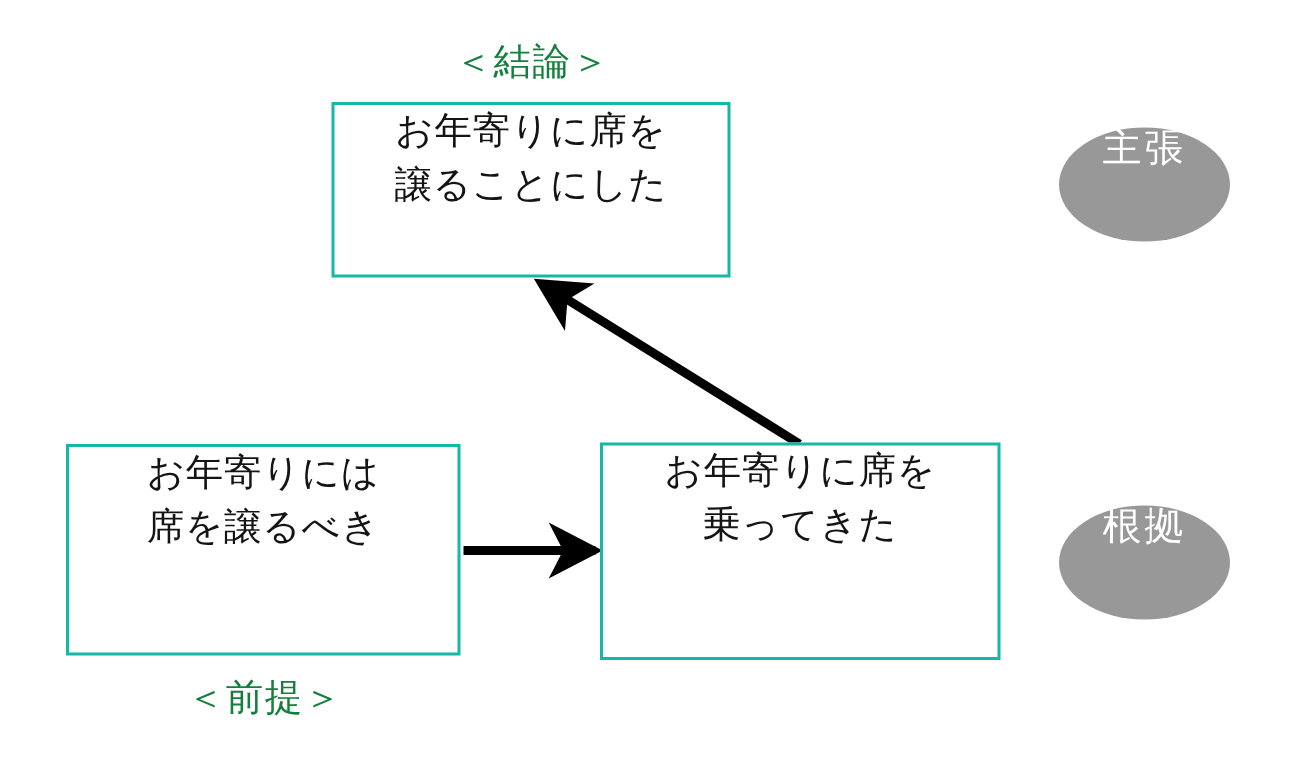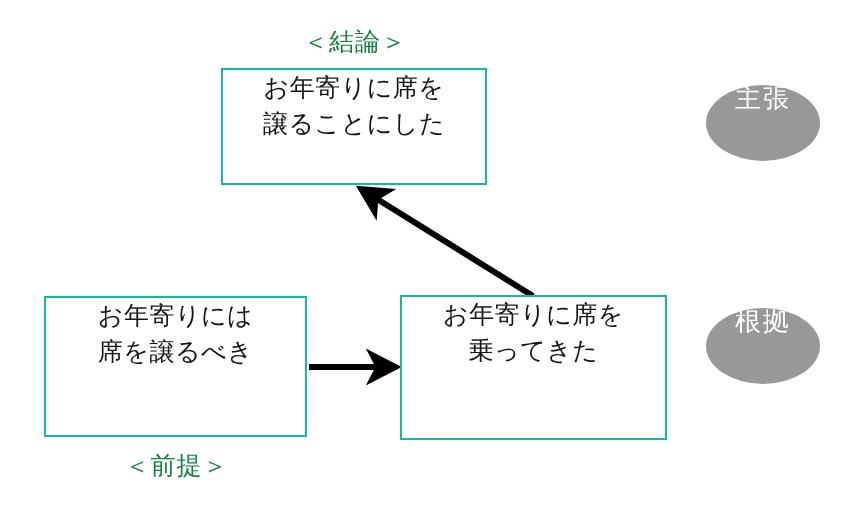--- a/index.html
+++ b/index.html
@@ -70,21 +70,21 @@
     z-index: 3;
   }
   .role-label {
     color: #ffffff;
     font-size: 26px;
     letter-spacing: 2px;
     line-height: 1;
     white-space: nowrap;
   }
   #ellipse-claim  { left: 706px; top: 85px;  width: 114px; height: 76px; }
-  #ellipse-ground { left: 706px; top: 308px; width: 114px; height: 76px; }
+  #ellipse-ground { left: 706px; top: 337px; width: 114px; height: 76px; }
 
   
   #arrow-layer {
     position: absolute;
     left: 0; top: 0;
     width: 860px;
     height: 513px;
     z-index: 2;
   }
 </style>

